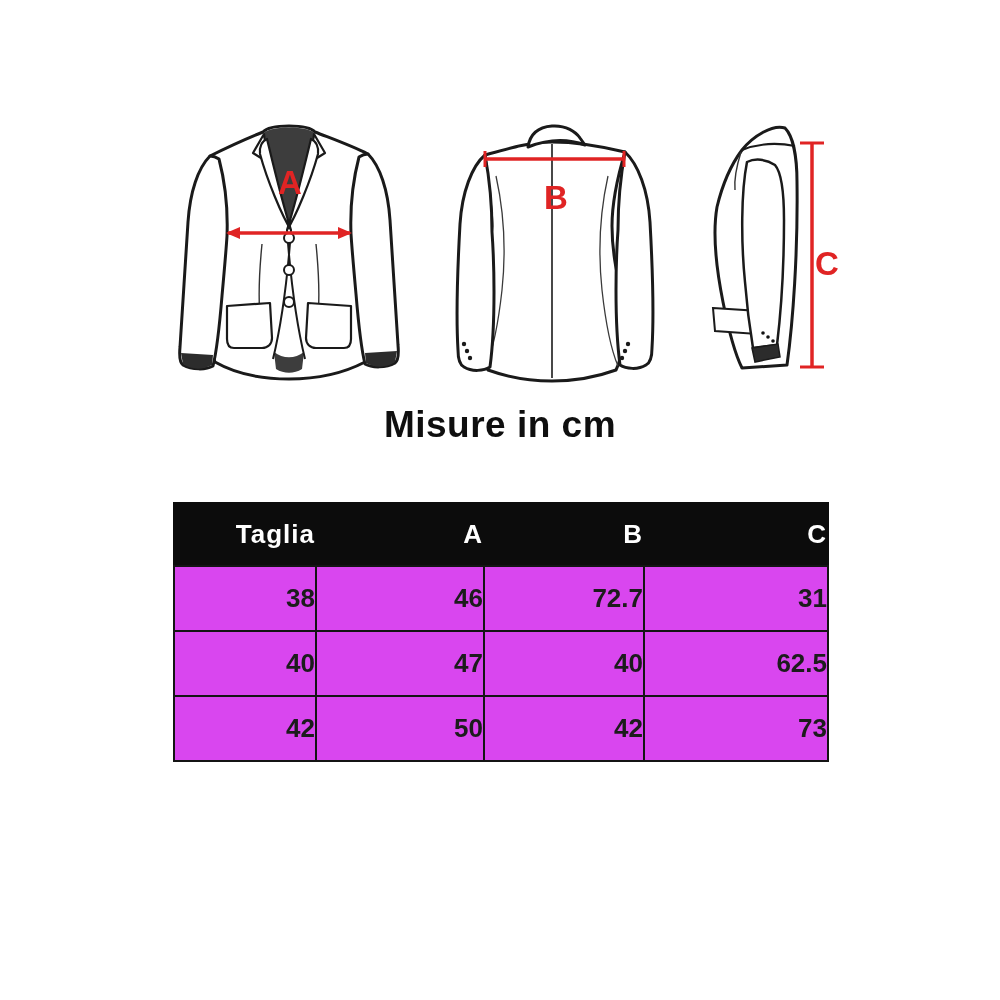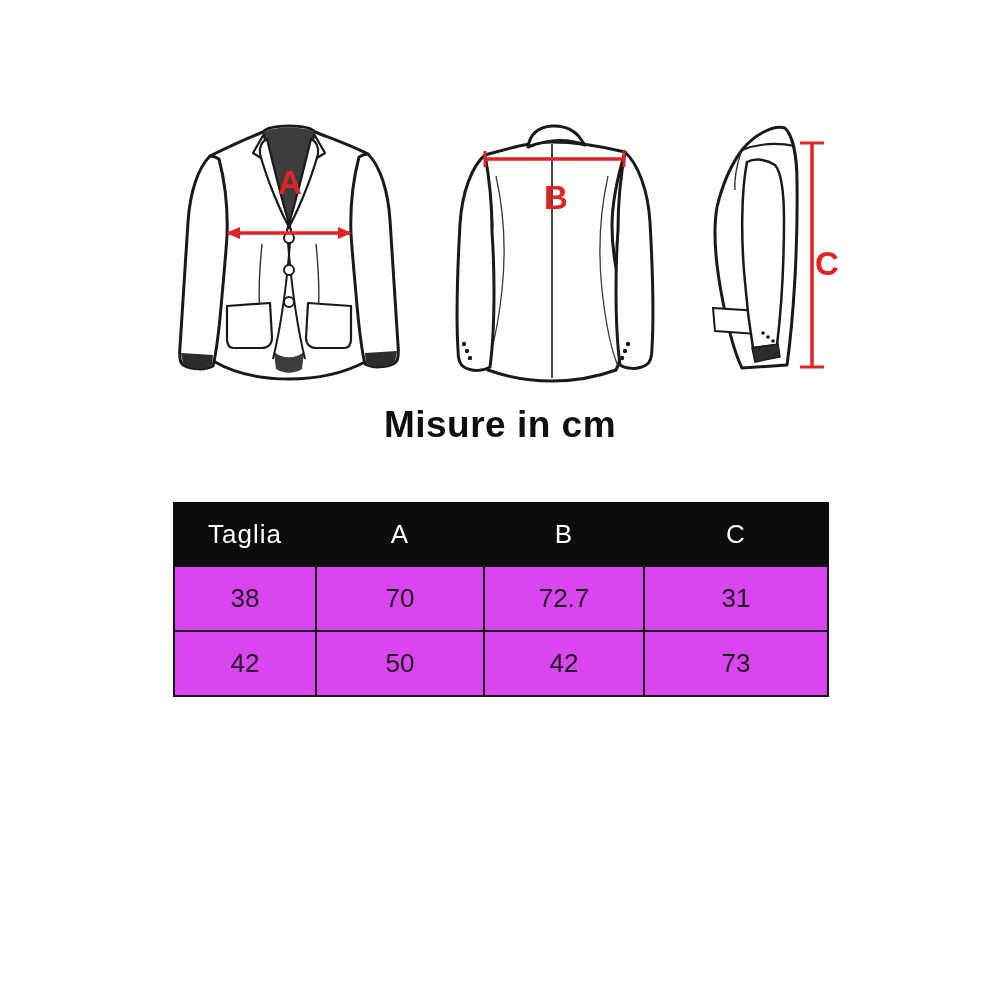--- a/index.html
+++ b/index.html
@@ -34,23 +34,23 @@
     width: 654px;
     border-collapse: collapse;
     table-layout: fixed;
   }
   .size-table col.c1 { width: 142px; }
   .size-table col.c2 { width: 168px; }
   .size-table col.c3 { width: 160px; }
   .size-table col.c4 { width: 184px; }
   .size-table th, .size-table td {
     border: 2px solid #141414;
-    text-align: center;
+    text-align: right;
     vertical-align: middle;
-    font-weight: normal;
+    font-weight: bold;
     padding: 0;
   }
   .size-table thead th {
     height: 61px;
     background: #0c0c0c;
     color: #ffffff;
     font-size: 26px;
     letter-spacing: 1px;
     border-color: #0c0c0c;
     border-bottom-color: #141414;
@@ -186,23 +186,29 @@
       <tr>
         <th>Taglia</th>
         <th>A</th>
         <th>B</th>
         <th>C</th>
       </tr>
     </thead>
     <tbody>
       <tr>
         <td>38</td>
-        <td>70</td>
+        <td>46</td>
         <td>72.7</td>
         <td>31</td>
+      </tr>
+      <tr>
+        <td>40</td>
+        <td>47</td>
+        <td>40</td>
+        <td>62.5</td>
       </tr>
       <tr>
         <td>42</td>
         <td>50</td>
         <td>42</td>
         <td>73</td>
       </tr>
     </tbody>
   </table>
 

